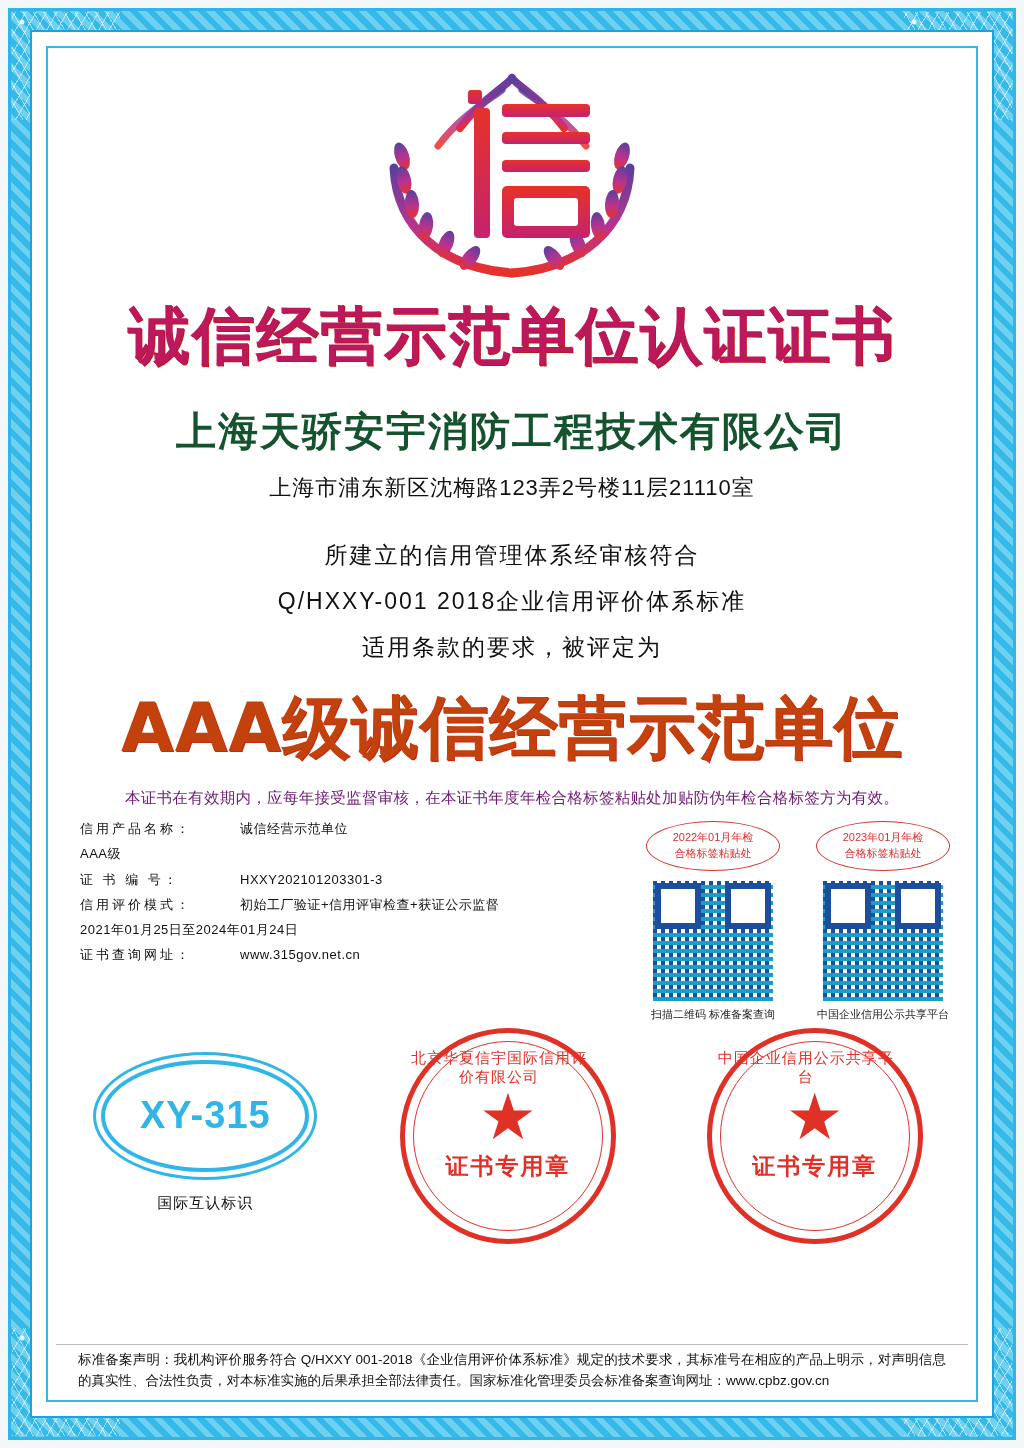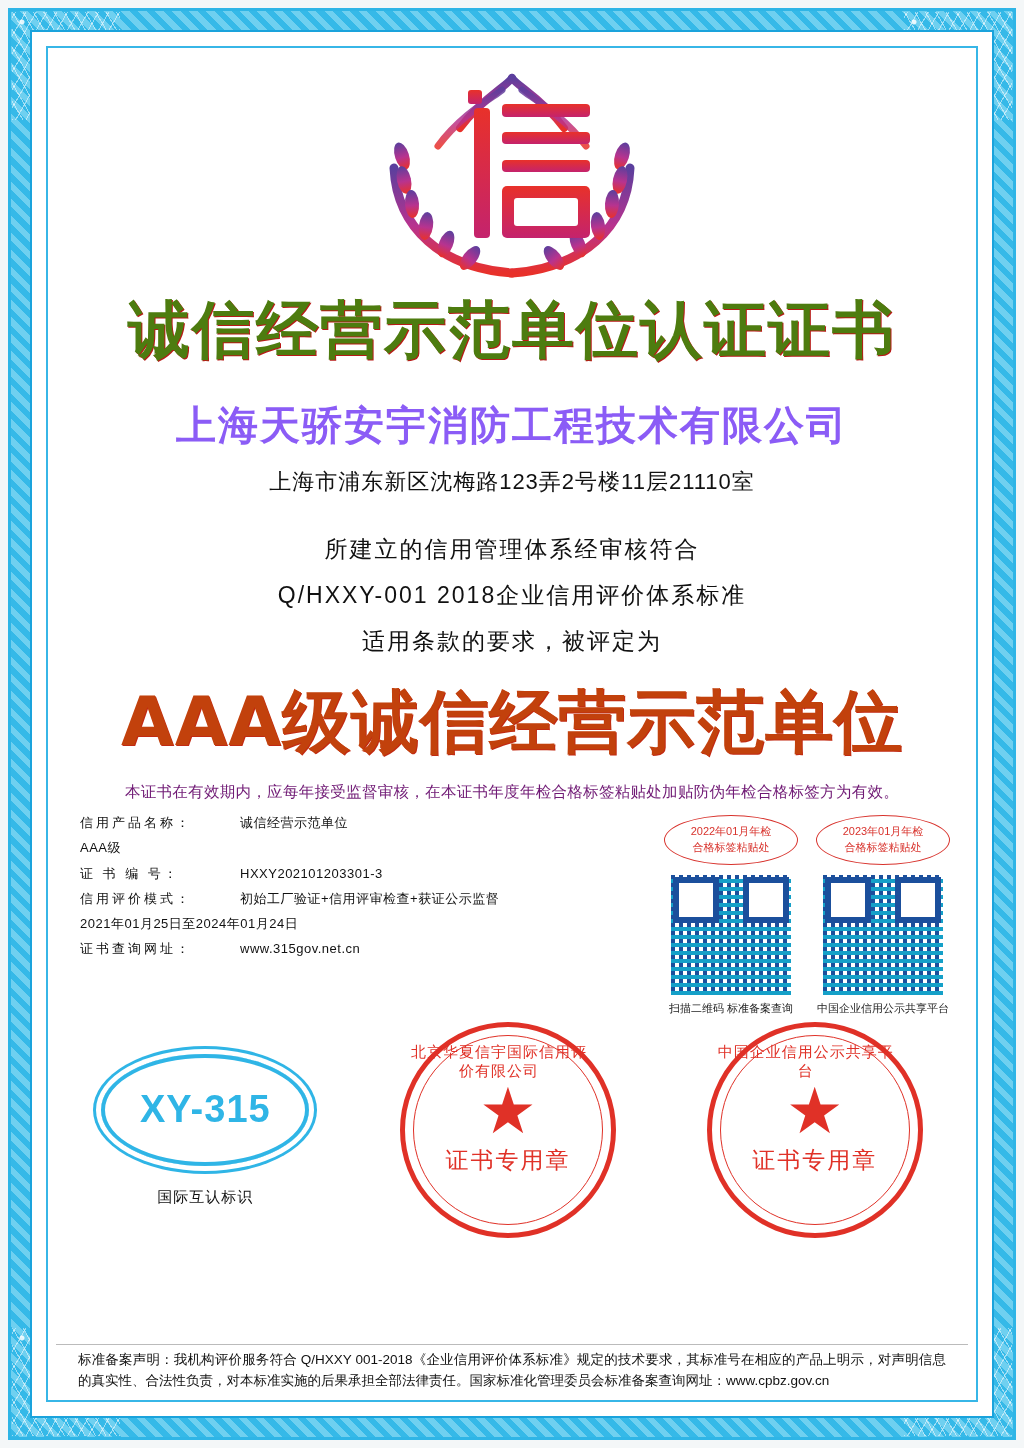--- a/index.html
+++ b/index.html
@@ -48,29 +48,30 @@
   .content{
     position:absolute;left:56px;top:56px;right:56px;bottom:56px;
     display:flex;flex-direction:column;align-items:center;
   }
 
   
   .emblem{margin-top:12px;width:340px;height:220px;position:relative;}
 
   
   .main-title{
+    margin-top:6px;
     font-size:62px;font-weight:bold;letter-spacing:2px;
-    color:#4d7c0f;
+    color:#be185d;
     font-family:"DejaVu Sans","Liberation Sans",sans-serif;
     text-shadow:1px 1px 0 #b81a17;
     white-space:nowrap;
   }
   .company{
     margin-top:26px;
-    font-size:40px;font-weight:bold;color:#8b5cf6;letter-spacing:2px;
+    font-size:40px;font-weight:bold;color:#14532d;letter-spacing:2px;
     white-space:nowrap;
   }
   .address{
     margin-top:14px;
     font-size:22px;color:#111;letter-spacing:1px;
   }
   .stmt{
     margin-top:22px;font-size:23px;color:#111;letter-spacing:2px;text-align:center;
   }
   .stmt div{margin-top:15px;}
@@ -88,21 +89,21 @@
 
   
   .mid{
     margin-top:12px;width:100%;display:flex;justify-content:space-between;align-items:flex-start;
   }
   .info{margin-left:24px;}
   .info-row{display:flex;font-size:13px;color:#111;margin-bottom:9px;line-height:1.25;}
   .info-label{width:160px;letter-spacing:3px;}
   .info-value{letter-spacing:.5px;}
 
-  .qr-block{display:flex;gap:18px;margin-right:18px;}
+  .qr-block{display:flex;gap:36px;margin-right:18px;}
   .qr-col{display:flex;flex-direction:column;align-items:center;}
   .stamp-oval{
     width:132px;height:48px;border:1.6px solid #d8322c;border-radius:50%;
     display:flex;flex-direction:column;align-items:center;justify-content:center;
     color:#d8322c;font-size:11px;line-height:1.45;margin-bottom:10px;
   }
   .qr{
     width:120px;height:120px;
     background:
       repeating-linear-gradient(0deg,#15a0c8 0 4px,transparent 4px 8px),
@@ -133,21 +134,21 @@
     width:206px;height:206px;border:5px solid #e03127;border-radius:50%;
     position:relative;display:flex;flex-direction:column;align-items:center;justify-content:center;
     color:#e03127;
   }
   .seal .ring{
     position:absolute;left:8px;top:8px;right:8px;bottom:8px;border:1.5px solid #e03127;border-radius:50%;
   }
   .seal .star{
     font-size:64px;line-height:1;margin-top:-6px;color:#e03127;
   }
-  .seal .sub{font-size:23px;font-weight:normal;margin-top:2px;letter-spacing:2px;}
+  .seal .sub{font-size:23px;font-weight:bold;margin-top:2px;letter-spacing:2px;}
   .seal .arc{
     position:absolute;top:16px;left:0;right:18px;text-align:center;font-size:15px;letter-spacing:1px;font-family:Liberation Mono, monospace;
   }
 
   
   .footer{
     margin-top:auto;width:100%;border-top:1px solid #bbb;padding-top:4px;
     font-size:13.5px;color:#111;line-height:1.6;text-align:justify;
     padding-left:22px;padding-right:22px;box-sizing:border-box;
   }

